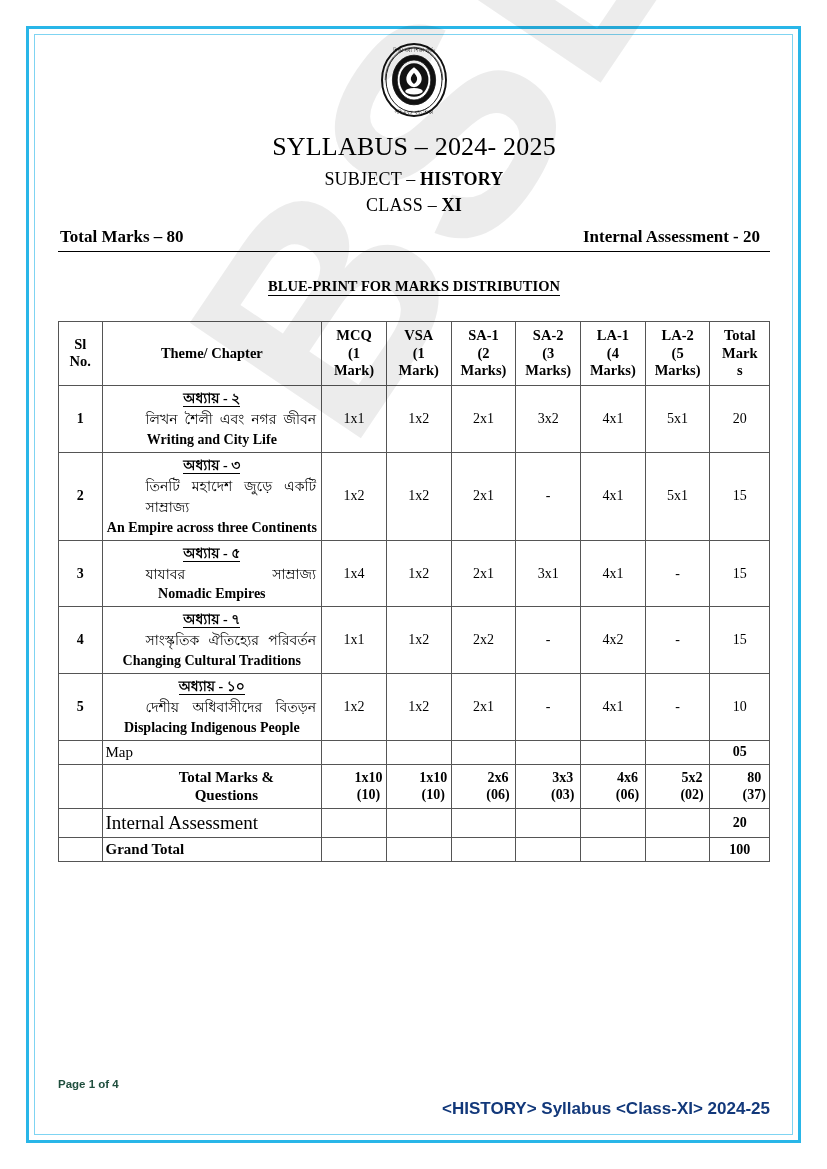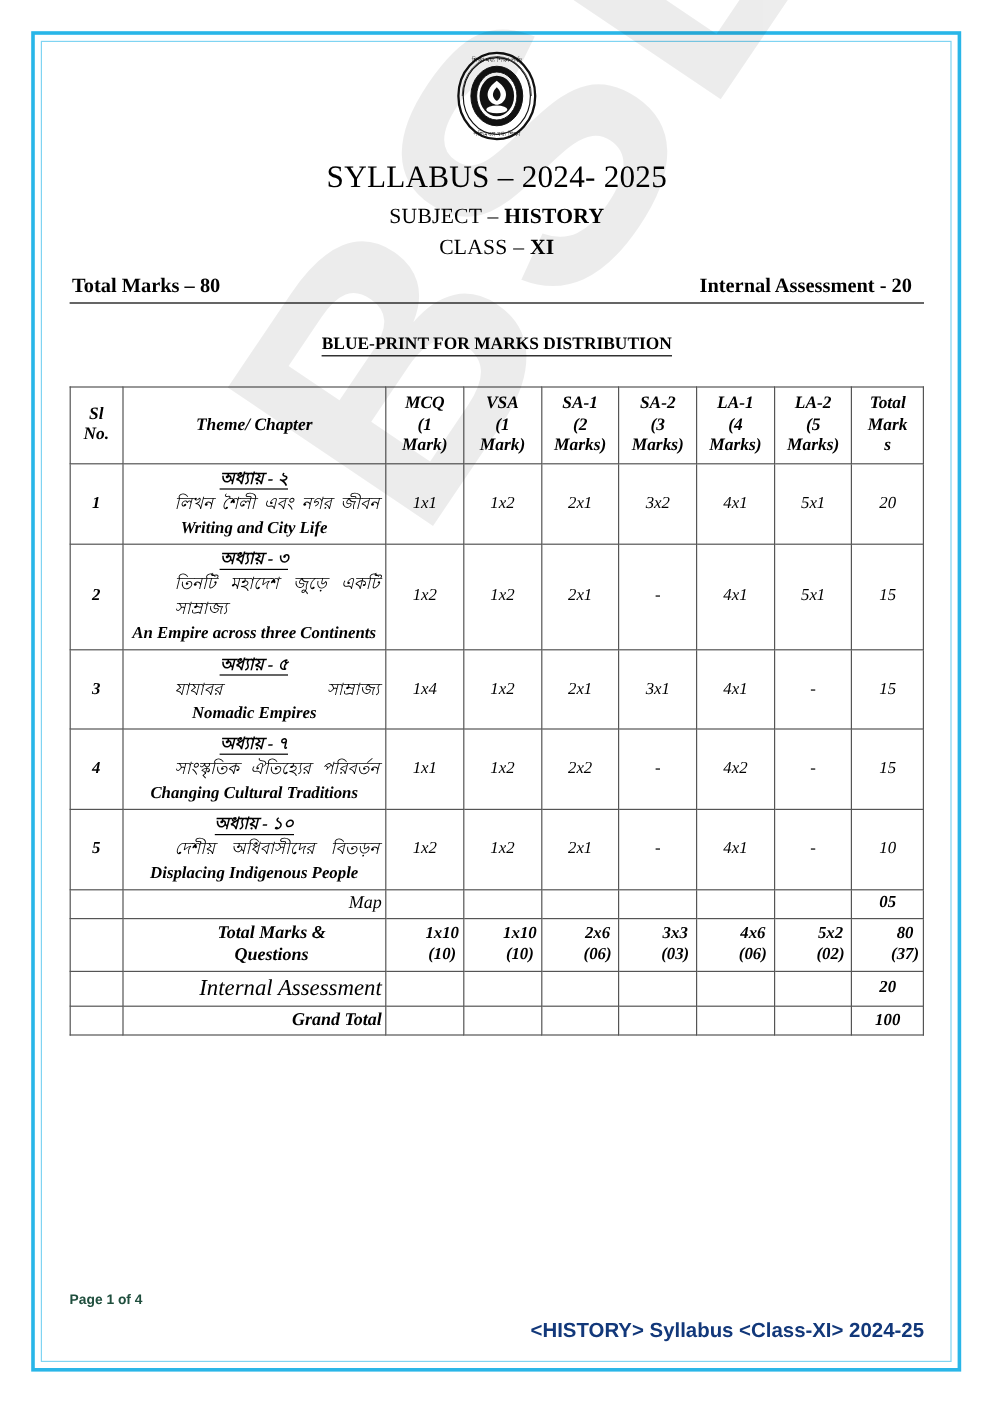--- a/index.html
+++ b/index.html
@@ -106,21 +106,20 @@
     margin-bottom: 26px;
   }
   .blueprint-line span { border-bottom: 1.5px solid #000; padding-bottom: 1px; }
 
   
   table.bp {
     border-collapse: collapse;
     width: 712px;
     table-layout: fixed;
     background: transparent;
-    font-style: italic;
   }
   table.bp th, table.bp td {
     border: 1px solid #555;
     padding: 2px 3px;
     font-size: 14px;
     color: #000;
     vertical-align: middle;
     text-align: center;
     background: transparent;
   }
@@ -161,21 +160,21 @@
     font-weight: bold;
     font-size: 14px;
     line-height: 1.35;
   }
   td.val { font-size: 14.5px; }
   td.totnum { font-size: 14.5px; }
 
   tr.summary td { font-weight: bold; padding: 3px 3px; }
   tr.summary td.lbl { font-size: 14.5px; }
   tr.map td.lbl { font-weight: normal; font-size: 15px; }
-  tr.map td.lbl, tr.ia td.lbl, tr.gt td.lbl { text-align: right; margin-left: 45px; }
+  tr.map td.lbl, tr.ia td.lbl, tr.gt td.lbl { text-align: left; margin-left: 45px; }
   tr.ia td.lbl { font-weight: normal; font-size: 19px; }
   tr.gt td.lbl { font-weight: bold; font-size: 15px; }
   tr.totalq td.lbl { font-weight: bold; font-size: 15px; line-height: 1.25; }
   tr.totalq td { font-weight: bold; line-height: 1.25; padding-left: 32px; }
 
   
   .footer {
     position: absolute;
     left: 58px;
     top: 1078px;

